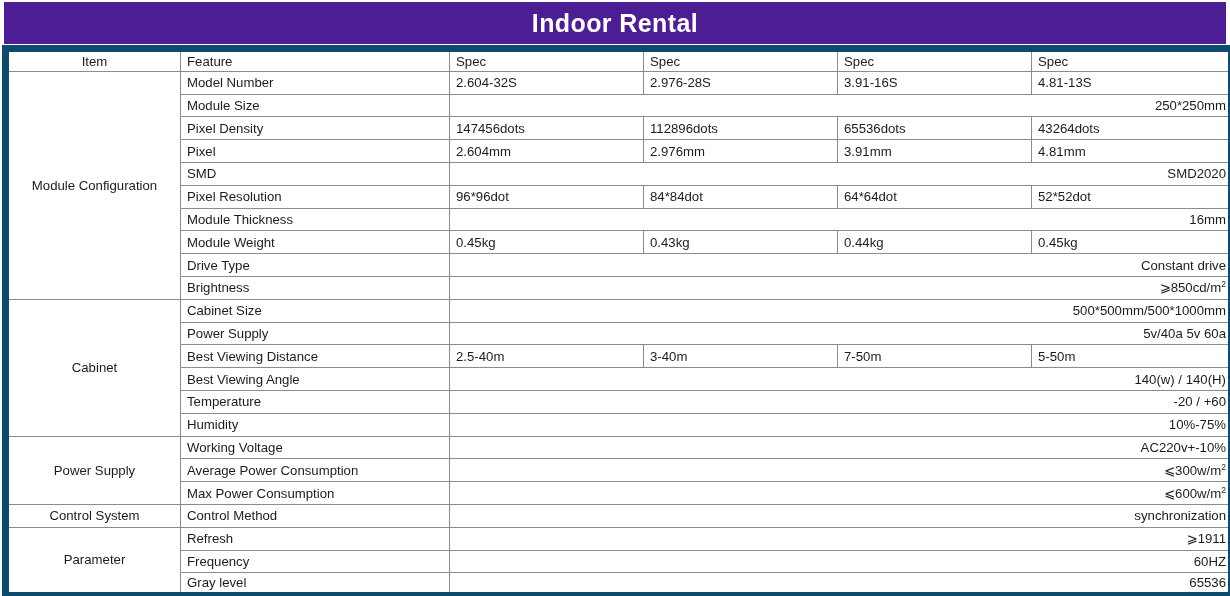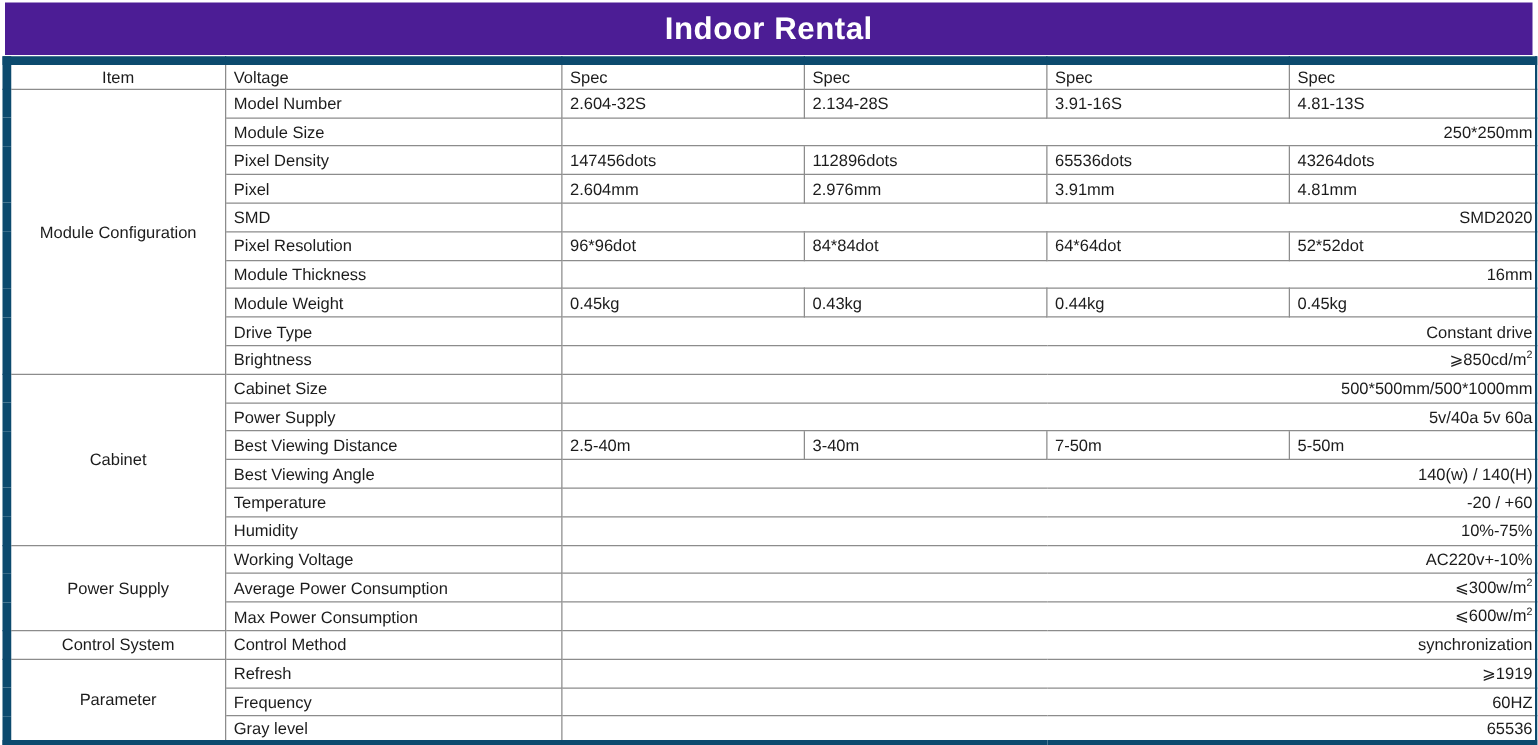--- a/index.html
+++ b/index.html
@@ -77,31 +77,31 @@
       <col class="col-item">
         <col class="col-feature">
       <col class="col-spec">
         <col class="col-spec">
         <col class="col-spec">
         <col class="col-spec4">
     </colgroup>
     <tbody id="tbody">
         <tr>
           <td class="c-item">Item</td>
-          <td>Voltage</td>
+          <td>Feature</td>
           <td>Spec</td>
           <td>Spec</td>
           <td>Spec</td>
           <td>Spec</td>
         </tr>
         <tr>
           <td class="c-item" rowspan="10">Module Configuration</td>
           <td>Model Number</td>
           <td>2.604-32S</td>
-          <td>2.134-28S</td>
+          <td>2.976-28S</td>
           <td>3.91-16S</td>
           <td>4.81-13S</td>
         </tr>
         <tr>
           <td>Module Size</td>
           <td class="c-center" colspan="4">250*250mm</td>
         </tr>
         <tr>
           <td>Pixel Density</td>
           <td>147456dots</td>
@@ -188,21 +188,21 @@
           <td class="c-center" colspan="4">⩽600w/m<sup>2</sup></td>
         </tr>
         <tr>
           <td class="c-item" rowspan="1">Control System</td>
           <td>Control Method</td>
           <td class="c-center" colspan="4">synchronization</td>
         </tr>
         <tr>
           <td class="c-item" rowspan="3">Parameter</td>
           <td>Refresh</td>
-          <td class="c-center" colspan="4">⩾1919</td>
+          <td class="c-center" colspan="4">⩾1911</td>
         </tr>
         <tr>
           <td>Frequency</td>
           <td class="c-center" colspan="4">60HZ</td>
         </tr>
         <tr>
           <td>Gray level</td>
           <td class="c-center" colspan="4">65536</td>
         </tr>
       </tbody>

